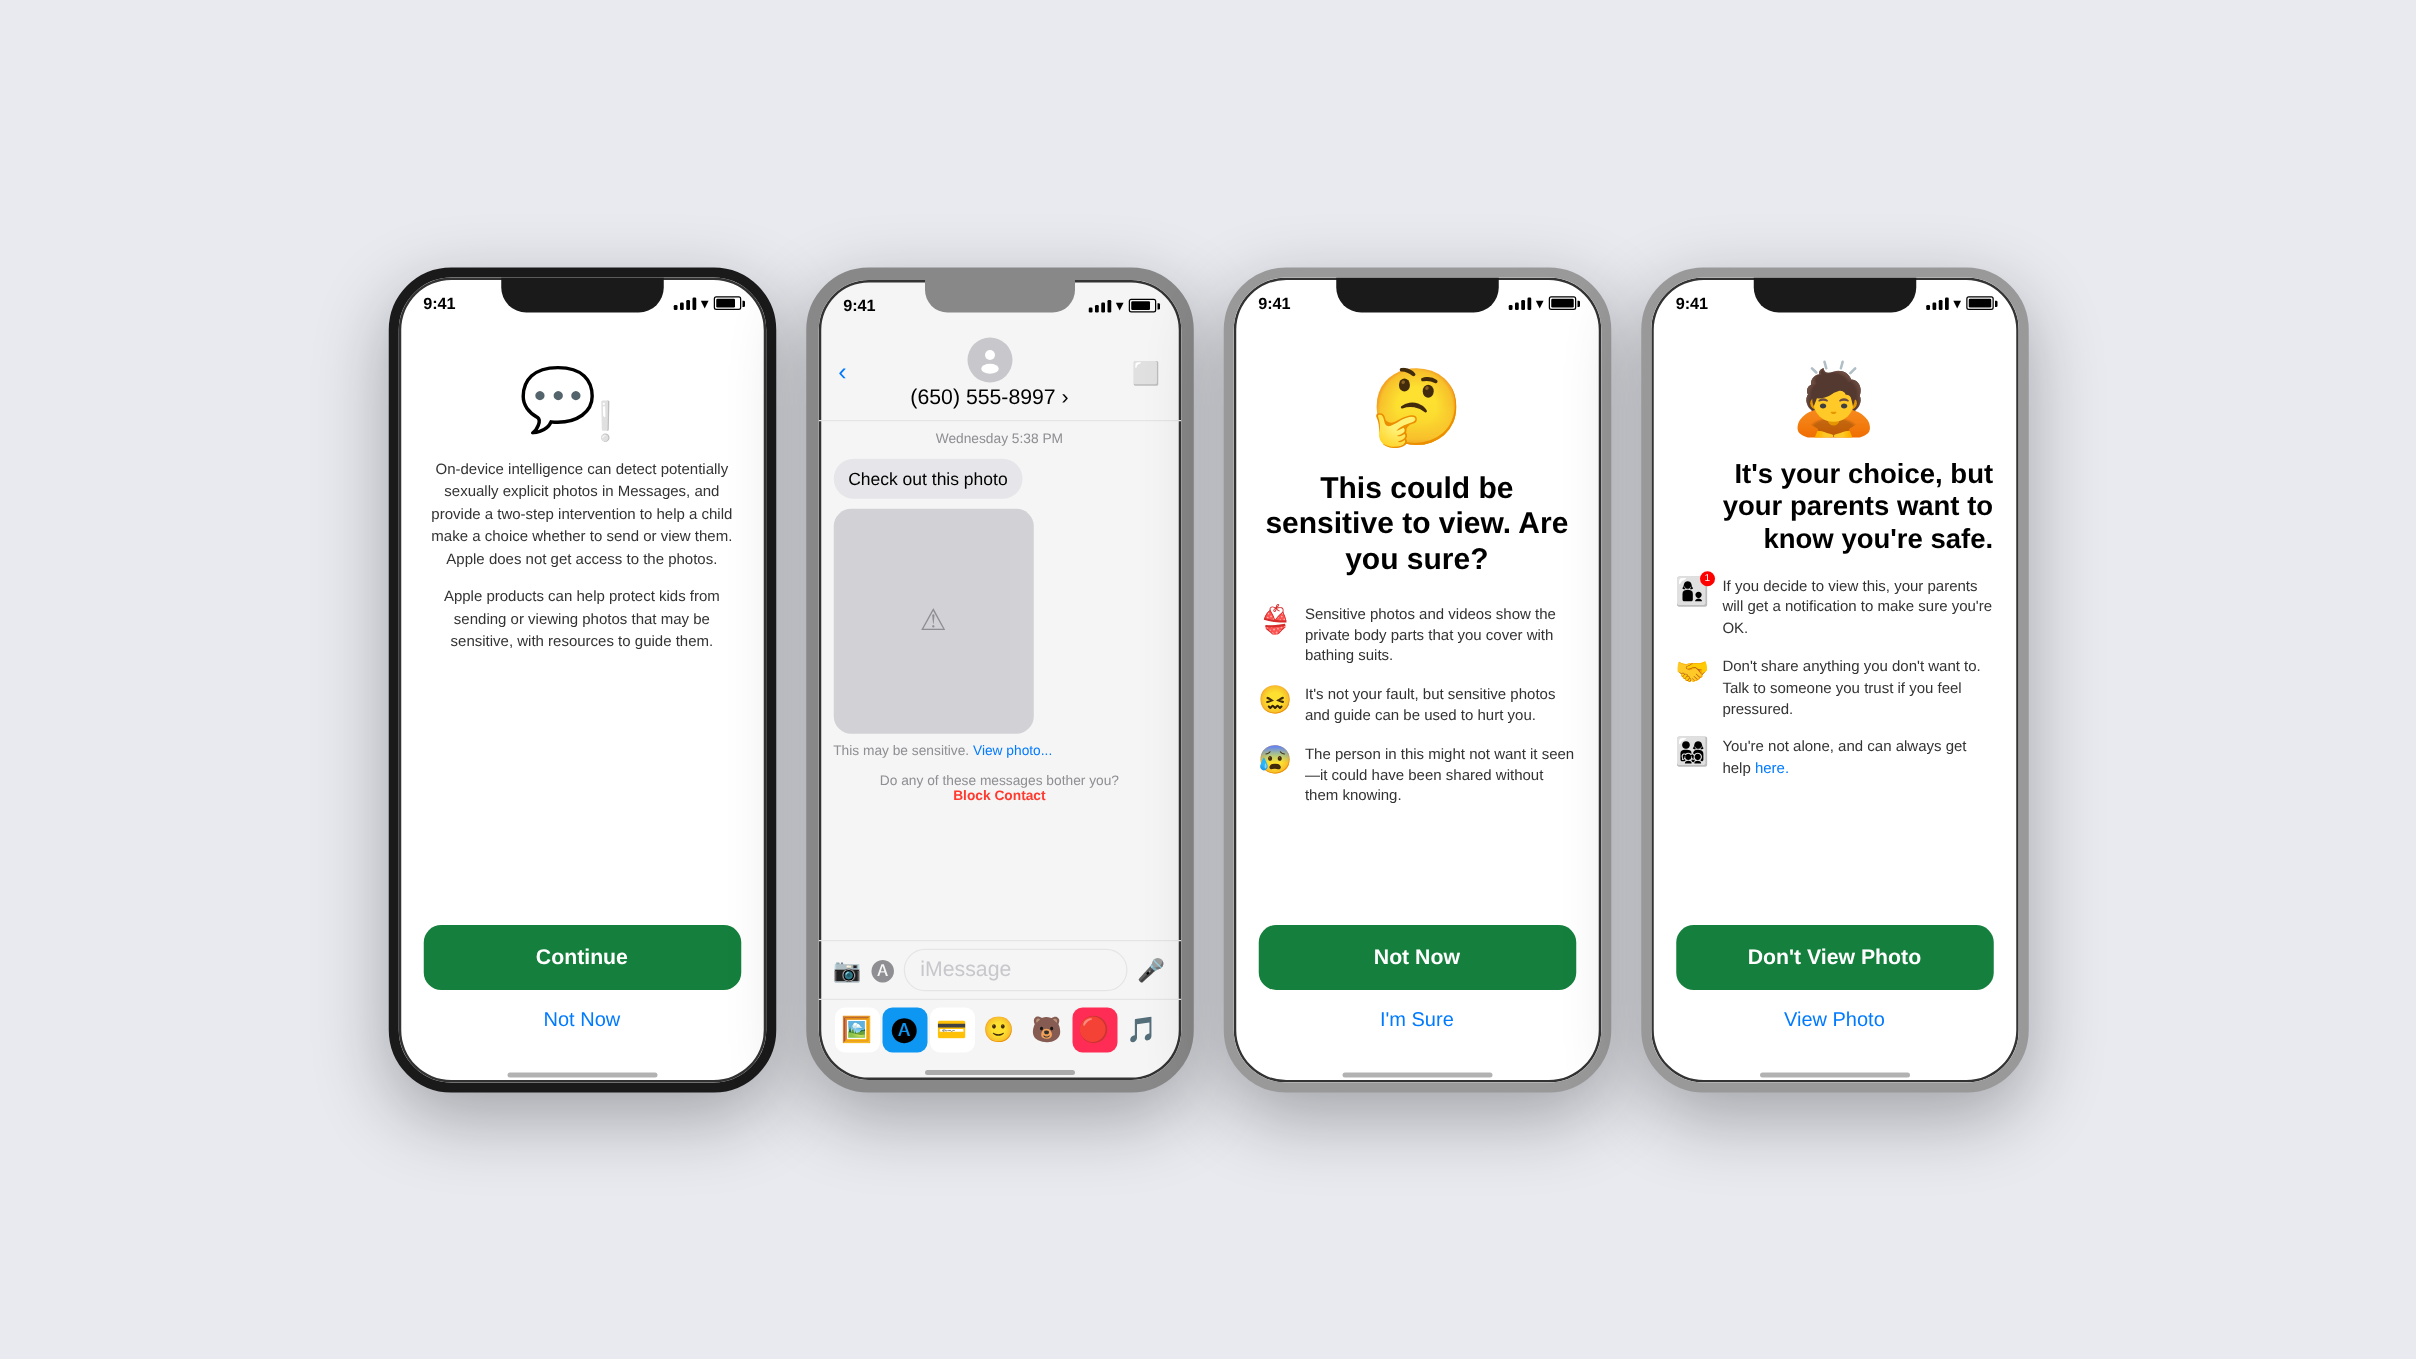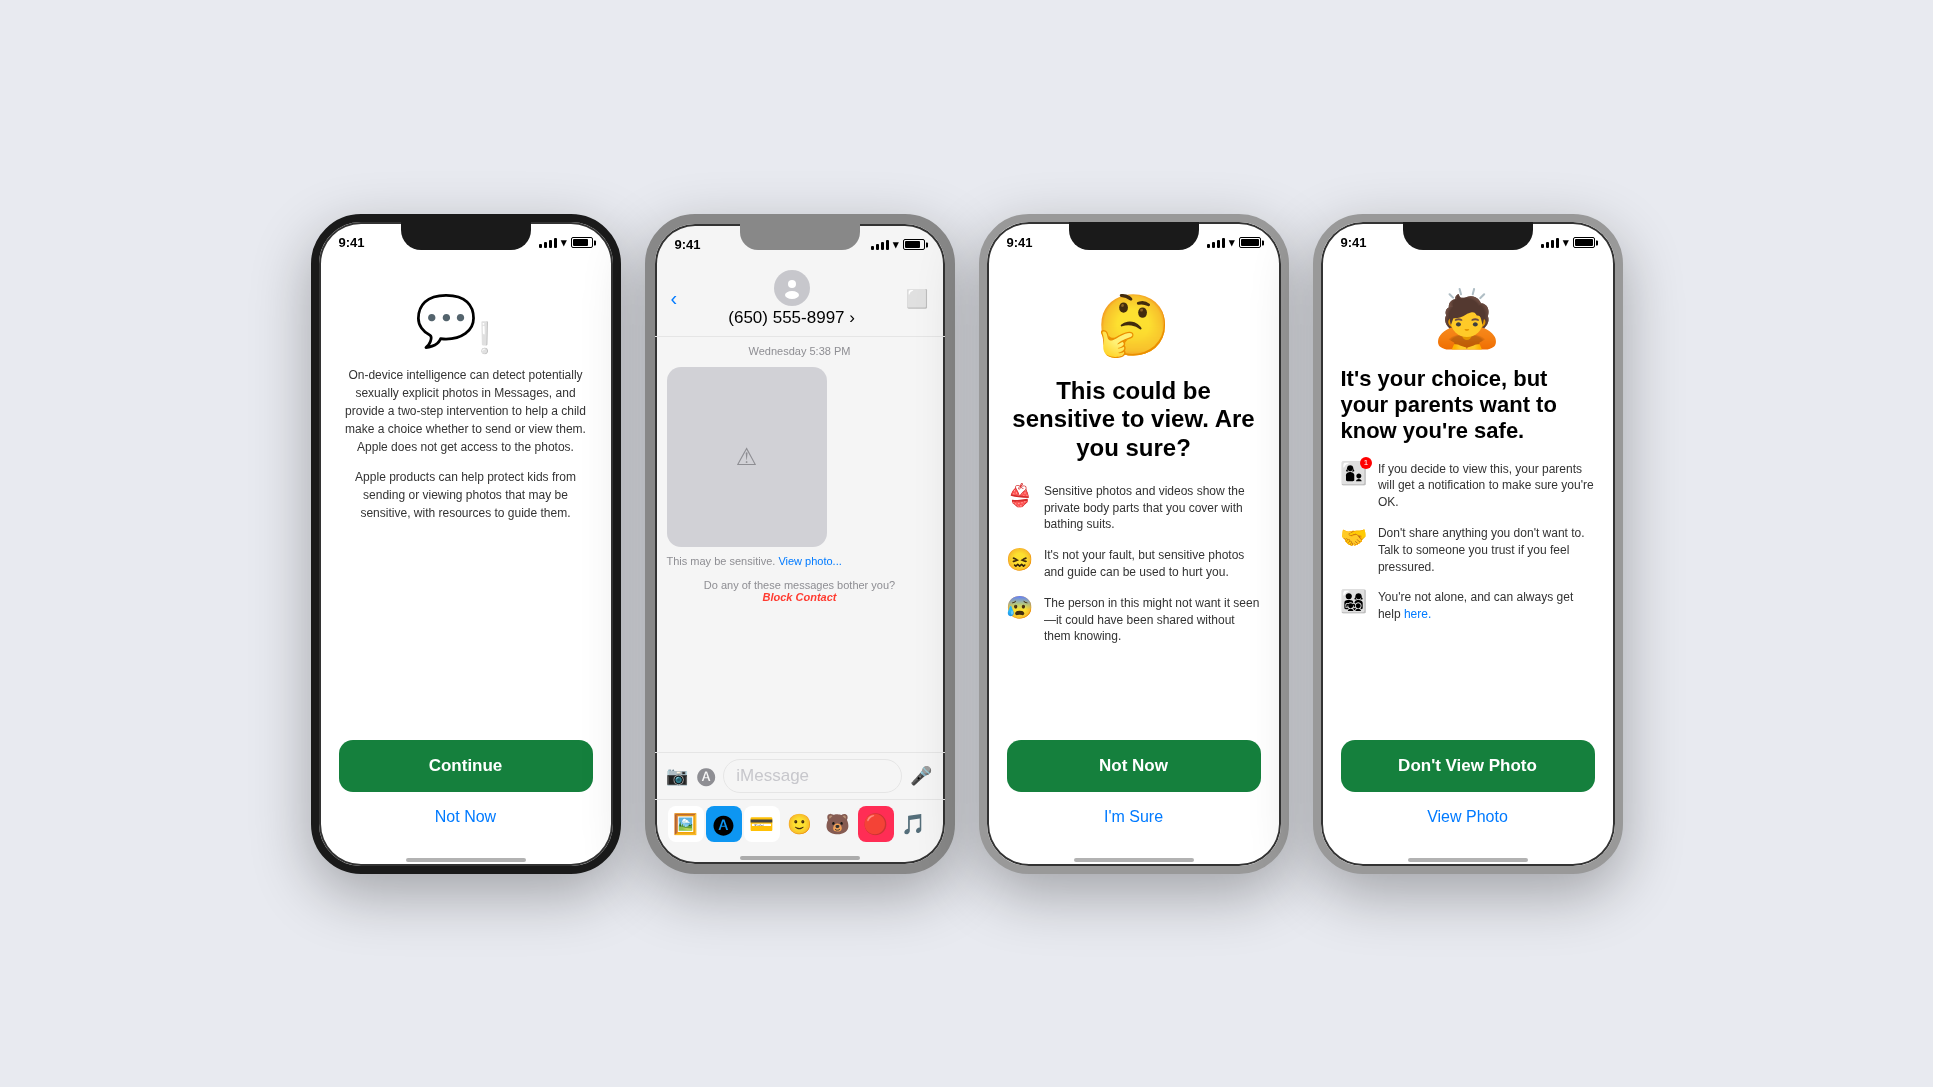--- a/index.html
+++ b/index.html
@@ -230,21 +230,21 @@
       color: #8e8e93;
       margin-bottom: 4px;
     }
     .sensitive-link { color: #007AFF; }
     .block-section {
       text-align: center;
       font-size: 11px;
       color: #8e8e93;
       padding: 8px 0;
     }
-    .block-link { color: #FF3B30; font-weight: 600; font-style: italic; }
+    .block-link { color: #FF3B30; font-weight: 600; }
     .message-input-bar {
       display: flex;
       align-items: center;
       gap: 8px;
       padding: 6px 12px;
       border-top: 1px solid #e5e5e5;
     }
     .msg-input {
       flex: 1;
       border: 1px solid #e5e5e5;
@@ -292,21 +292,21 @@
     .info-text { font-size: 12px; color: #333; line-height: 1.4; }
     
     .phone4-emoji {
       text-align: center;
       font-size: 56px;
       margin: 16px 0 14px;
     }
     .phone4-title {
       font-size: 22px;
       font-weight: 800;
-      text-align: left;
+      text-align: right;
       line-height: 1.2;
       margin-bottom: 16px;
       color: #000;
     }
     .home-bar {
       width: 120px;
       height: 4px;
       background: #000;
       border-radius: 2px;
       margin: 8px auto 4px;
@@ -377,20 +377,21 @@
           </svg>
         </div>
         <div>
           <span class="contact-name">(650) 555-8997 ›</span>
         </div>
       </div>
       <span class="video-btn">⬜</span>
     </div>
     <div class="messages-body">
       <div class="msg-date">Wednesday 5:38 PM</div>
+      <div><span class="msg-bubble">Check out this photo</span></div>
       <div class="msg-image-placeholder">
         <span>⚠</span>
       </div>
       <div class="sensitive-notice">
         <span>This may be sensitive.</span>
         <span class="sensitive-link">View photo...</span>
       </div>
       <div class="spacer"></div>
       <div class="block-section">
         <span>Do any of these messages bother you?</span><br>

